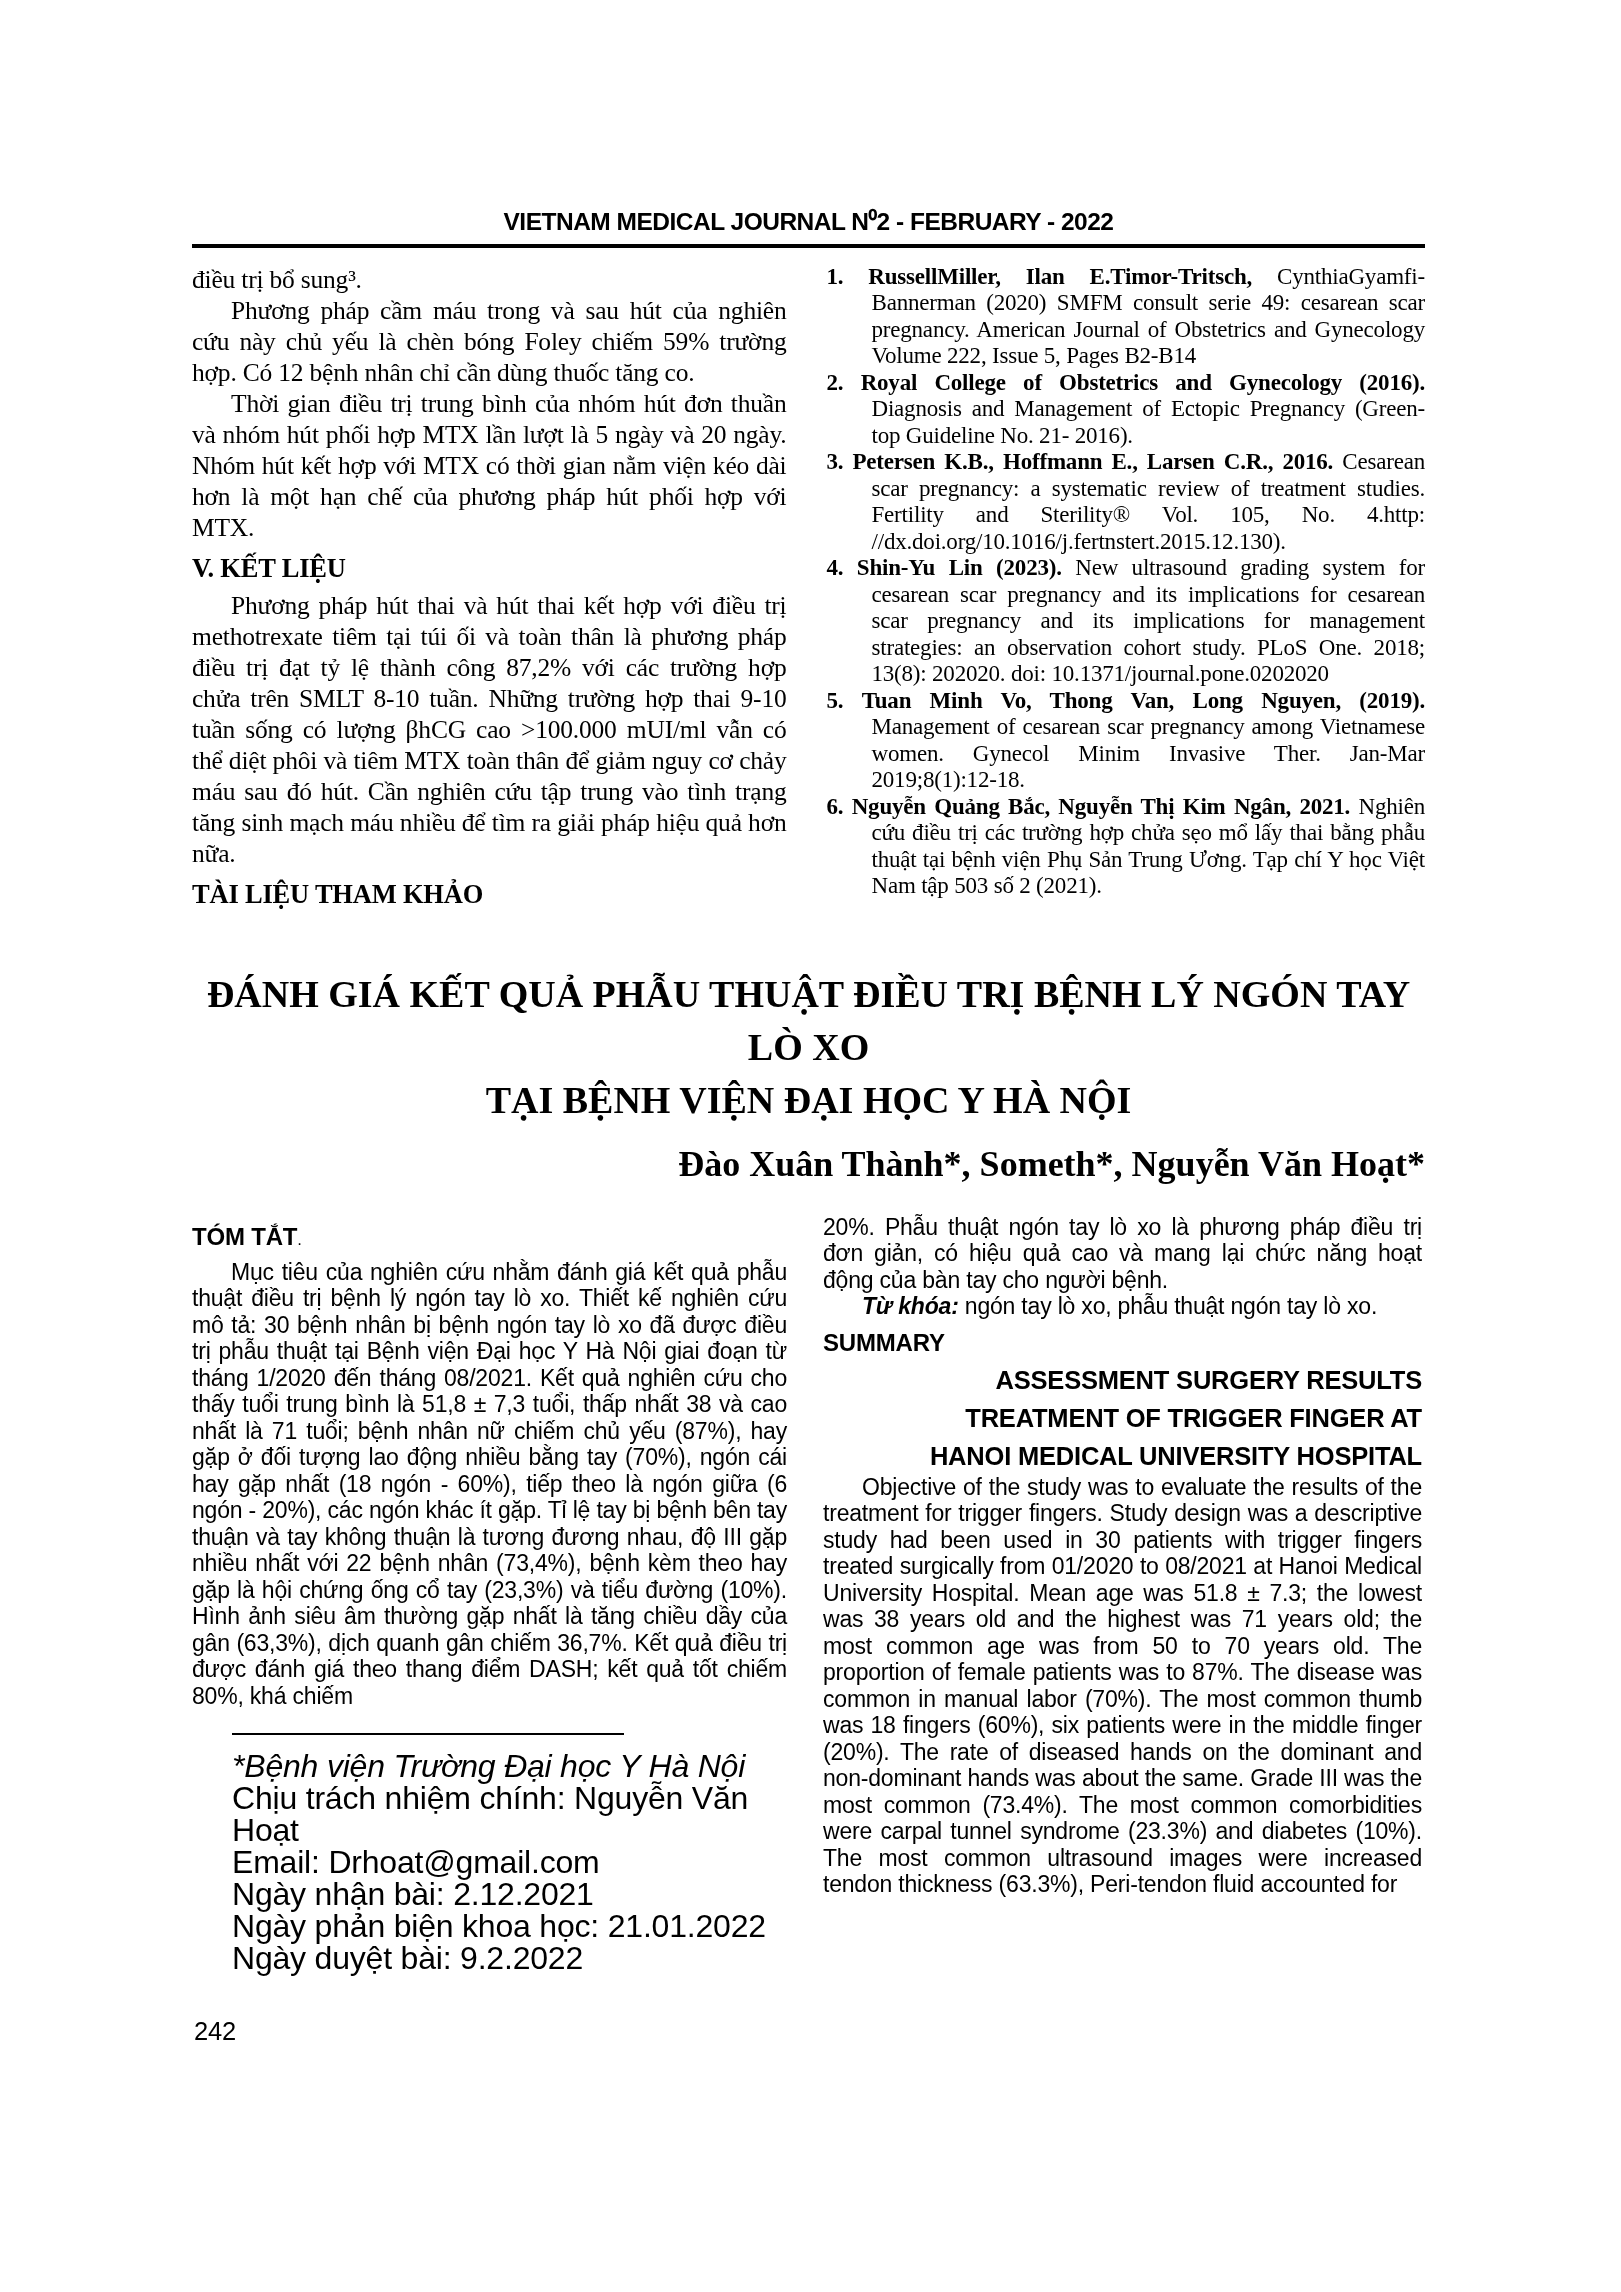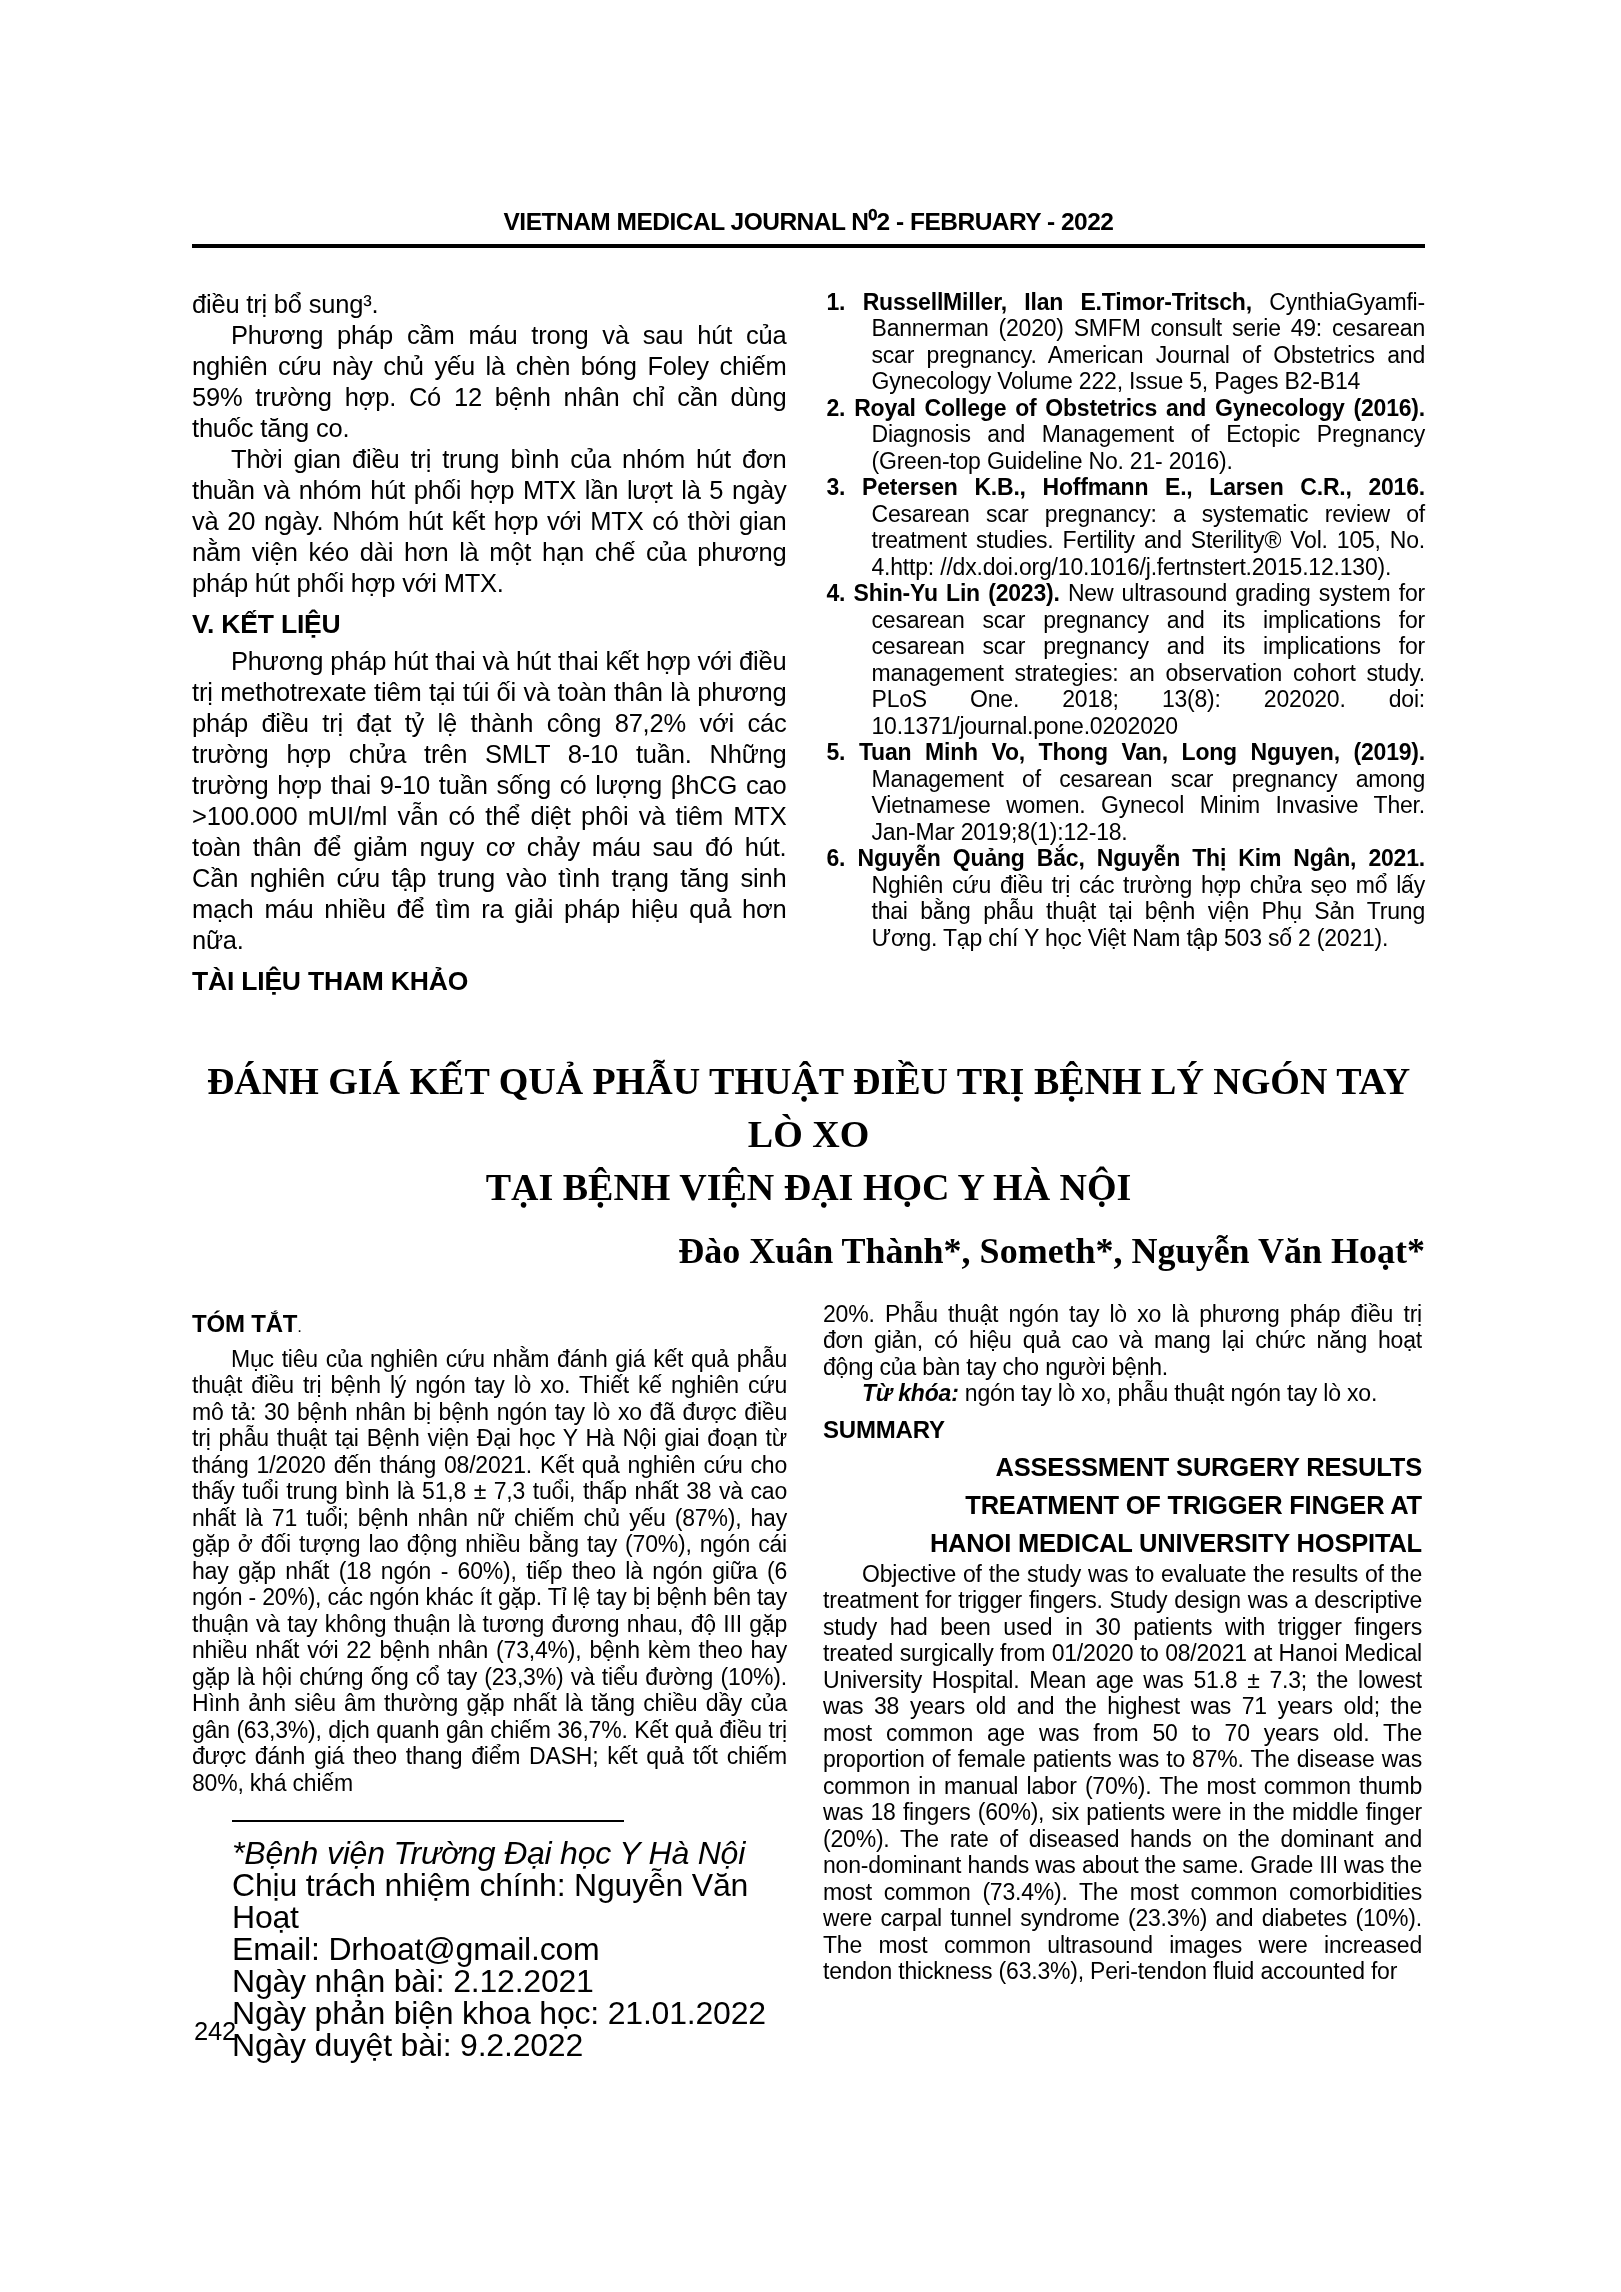--- a/index.html
+++ b/index.html
@@ -19,21 +19,21 @@
     font-weight:bold;
     font-size:24.5px;
     letter-spacing:-0.5px;
   }
   .header-rule{height:3.9px;background:#000;margin-top:6.9px;}
 
   
   .two-col{display:flex;gap:40px;}
   .col-left{width:595px;}
   .col-right{width:599px;}
-  .sec1{margin-top:41px;}
+  .sec1{margin-top:16px;font-family:Liberation Serif, serif;}
   .sec2{margin-top:29px;gap:36px;}
 
   
   .body{font-size:25.5px;line-height:31px;text-align:justify;margin:0;}
   .indent{text-indent:39px;}
   .h-main{font-size:26.5px;font-weight:bold;margin:8.8px 0 5.9px 0;line-height:33px;}
 
   
   .abs{font-size:23px;line-height:26.5px;text-align:justify;margin:0;}
   .ref{font-size:23px;line-height:26.5px;text-align:justify;margin:0;

